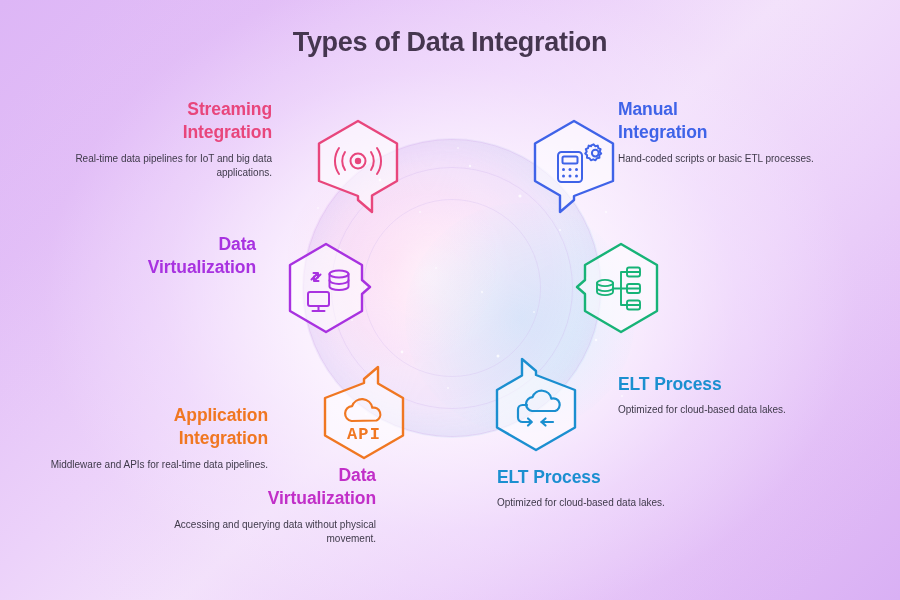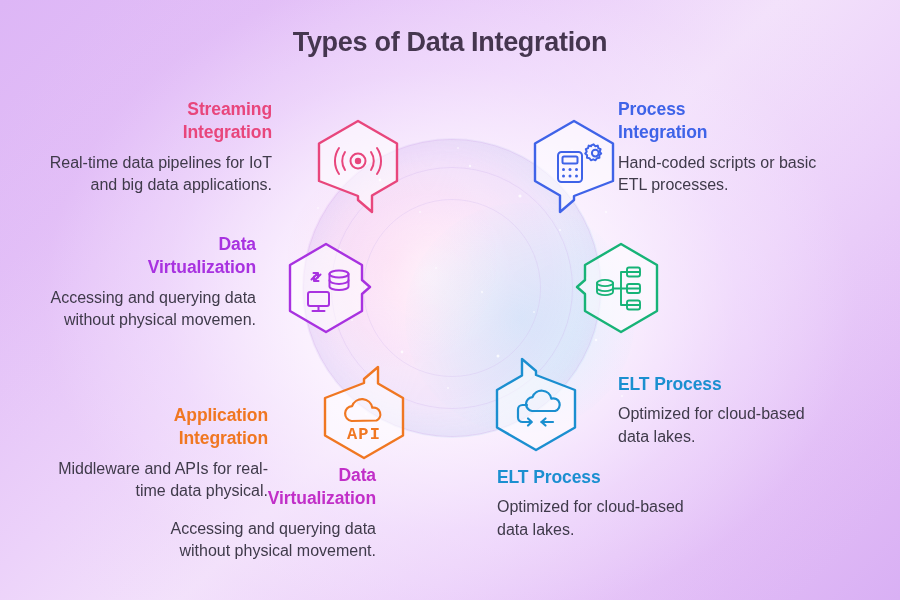--- a/index.html
+++ b/index.html
@@ -119,21 +119,21 @@
   
   .block { position: absolute; }
   .block .title {
     font-weight: bold;
     font-size: 17.5px;
     line-height: 1.33;
     margin: 0 0 7px 0;
     letter-spacing: -0.1px;
   }
   .block .desc {
-    font-size: 16px;
+    font-size: 10px;
     line-height: 1.42;
     color: #3f3a4a;
     margin: 0;
   }
   .align-right { text-align: right; }
   .align-left  { text-align: left; }
 
   #page-title {
     position: absolute;
     left: 0;
@@ -227,21 +227,21 @@
         <circle cx="42" cy="58" r="1.5" fill="#3f63e8" stroke="none"></circle>
         <circle cx="48.5" cy="58" r="1.5" fill="#3f63e8" stroke="none"></circle>
         <path d="M63.2 27.4 l2.4 -1.1 1.6 1.9 2.5 -0.6 0.6 2.5 2.3 1.1 -0.9 2.4 1.5 2 -1.9 1.7 0.1 2.5 -2.5 0.4 -1.4 2.1 -2.3 -1 -2.3 1 -1.4 -2.1 -2.5 -0.4 0.1 -2.5 -1.9 -1.7 1.5 -2 -0.9 -2.4 2.3 -1.1 0.6 -2.5 2.5 0.6 z"></path>
         <circle cx="67.3" cy="35.1" r="3.4"></circle>
       </g>
     </svg>
   </div>
 
   <div class="block align-left" style="left:618px; top:98px; width:230px;">
     <p class="title" style="color:#3f63e8;">
-      <span>Process</span><br>
+      <span>Manual</span><br>
       <span>Integration</span>
     </p>
     <p class="desc">Hand-coded scripts or basic ETL processes.</p>
   </div>
 
   <div class="hex" style="left:280px; top:238px;">
     <svg width="92" height="102" viewBox="0 0 92 102">
       <path d="M46 6 L82 27 L82 42 L90 49 L82 56 L82 73 L46 94 L10 73 L10 27 Z" fill="rgba(255,255,255,0.55)" stroke="#a832e0" stroke-width="2.4" stroke-linejoin="round"></path>
       <g stroke="#a832e0" fill="none" stroke-width="2" stroke-linecap="round" stroke-linejoin="round">
         <ellipse cx="59" cy="36" rx="9.5" ry="3.6"></ellipse>
@@ -253,21 +253,20 @@
         <path d="M40.5 36.5 l-6.5 6.5 M34 43 h4.5 M34 43 v-4.5"></path>
       </g>
     </svg>
   </div>
 
   <div class="block align-right" style="left:30px; top:233px; width:226px;">
     <p class="title" style="color:#a832e0;">
       <span>Data</span><br>
       <span>Virtualization</span>
     </p>
-    <p class="desc">Accessing and querying data without physical movemen.</p>
   </div>
 
   <div class="hex" style="left:575px; top:238px;">
     <svg width="92" height="102" viewBox="0 0 92 102">
       <path d="M46 6 L82 27 L82 73 L46 94 L10 73 L10 56 L2 49 L10 42 L10 27 Z" fill="rgba(255,255,255,0.55)" stroke="#17b377" stroke-width="2.4" stroke-linejoin="round"></path>
       <g stroke="#17b377" fill="none" stroke-width="1.9" stroke-linecap="round" stroke-linejoin="round">
         <ellipse cx="30" cy="45" rx="8" ry="3.1"></ellipse>
         <path d="M22 45 v9 c0 1.7 3.6 3.1 8 3.1 s8 -1.4 8 -3.1 v-9"></path>
         <path d="M22 50 c0 1.7 3.6 3.1 8 3.1 s8 -1.4 8 -3.1"></path>
         <path d="M38 50.5 h8 M46 34 v33 M46 34 h6 M46 50.5 h6 M46 67 h6"></path>
@@ -288,21 +287,21 @@
       </g>
       <text x="46" y="76" text-anchor="middle" font-family="'Liberation Mono', monospace" font-size="17" font-weight="bold" fill="#f07722" letter-spacing="1.2">API</text>
     </svg>
   </div>
 
   <div class="block align-right" style="left:50px; top:373px; width:218px;">
     <p class="title" style="color:#f07722;margin-top:31px;">
       <span>Application</span><br>
       <span>Integration</span>
     </p>
-    <p class="desc">Middleware and APIs for real-time data physical.</p>
+    <p class="desc">Middleware and APIs for real-time data pipelines.</p>
   </div>
 
   <div class="hex" style="left:490px; top:355px;">
     <svg width="92" height="102" viewBox="0 0 92 102">
       <path d="M46 20 L46 16 L32 4 L32 20.5 L7 35 L7 72.5 L46 95 L85 72.5 L85 35 Z" fill="rgba(255,255,255,0.55)" stroke="#1b8fd0" stroke-width="2.4" stroke-linejoin="round"></path>
       <g stroke="#1b8fd0" fill="none" stroke-width="2.2" stroke-linecap="round" stroke-linejoin="round">
         <path d="M42 56 a7 7 0 0 1 0.5 -13.9 a9.8 9.8 0 0 1 18.8 1.5 a6.4 6.4 0 0 1 3.9 12.4 z"></path>
         <path d="M37 50 h-4.5 a4.5 4.5 0 0 0 -4.5 4.5 v8 a4.5 4.5 0 0 0 4.5 4.5 h8.5"></path>
         <path d="M38 63.5 l3.8 3.5 l-3.8 3.5"></path>
         <path d="M63 67 h-11.5"></path>

